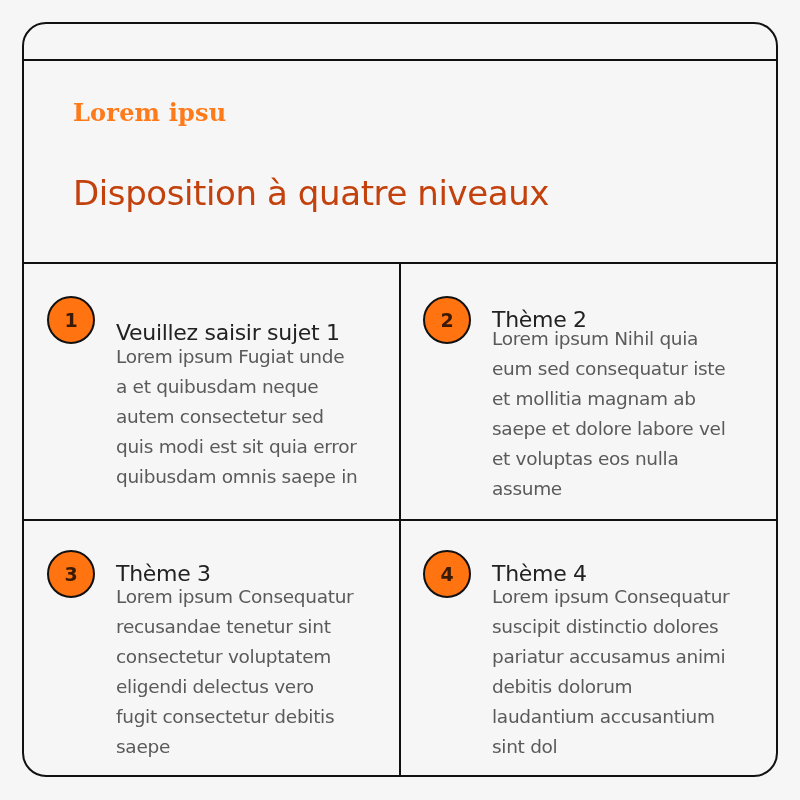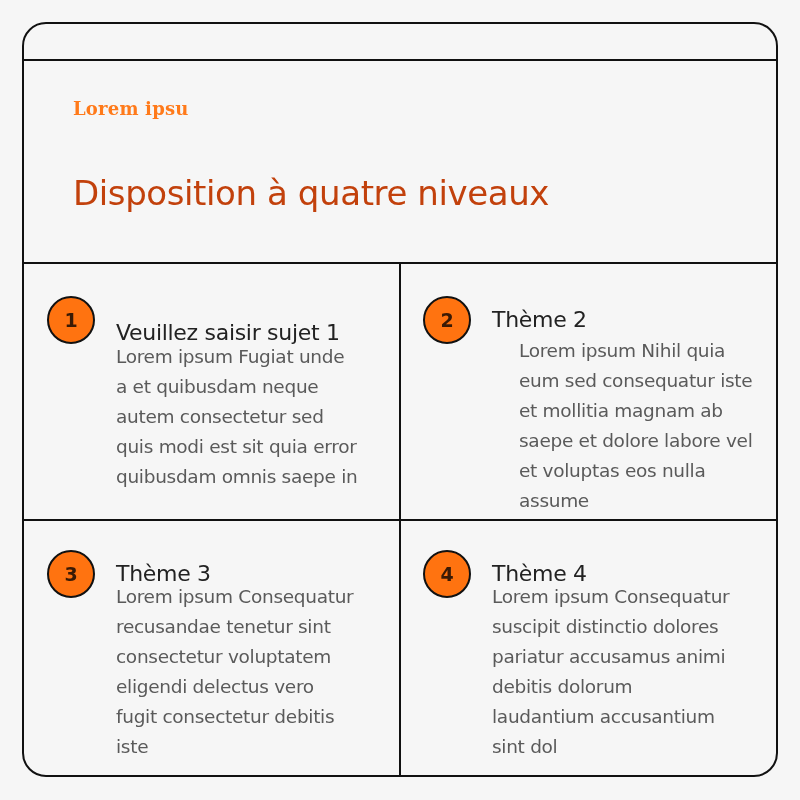--- a/index.html
+++ b/index.html
@@ -27,21 +27,21 @@
     .vline {
       position: absolute;
       top: 262px; height: 515px;
       left: 399px; width: 2px; background: #111;
     }
     .eyebrow {
       position: absolute;
       left: 73px; top: 98px;
       font-family: "DejaVu Serif", serif;
       font-weight: bold;
-      font-size: 18px;
+      font-size: 24px;
       color: #ff7a1a;
       letter-spacing: 0.2px;
     }
     .title {
       position: absolute;
       left: 73px; top: 173px;
       font-family: "DejaVu Sans", sans-serif;
       font-size: 34px;
       color: #c2410c;
       letter-spacing: -0.4px;
@@ -109,42 +109,42 @@
     <div>quis modi est sit quia error</div>
     <div>quibusdam omnis saepe in</div>
   </div>
 </div>
 
 <div class="cell" style="left:423px; top:296px;">
   <div class="badge">
       <span>2</span>
     </div>
   <div class="heading" style="top:11px;text-align:right;">Thème 2</div>
-  <div class="body-text" style="top:40px;margin-left:27px;">
+  <div class="body-text" style="top:28px;">
     <div>Lorem ipsum Nihil quia</div>
     <div>eum sed consequatur iste</div>
     <div>et mollitia magnam ab</div>
     <div>saepe et dolore labore vel</div>
     <div>et voluptas eos nulla</div>
     <div>assume</div>
   </div>
 </div>
 
 <div class="cell" style="left:47px; top:550px;">
   <div class="badge">
       <span>3</span>
     </div>
   <div class="heading" style="top:11px;">Thème 3</div>
   <div class="body-text" style="top:32px;">
     <div>Lorem ipsum Consequatur</div>
     <div>recusandae tenetur sint</div>
     <div>consectetur voluptatem</div>
     <div>eligendi delectus vero</div>
     <div>fugit consectetur debitis</div>
-    <div>iste</div>
+    <div>saepe</div>
   </div>
 </div>
 
 <div class="cell" style="left:423px; top:550px;">
   <div class="badge">
       <span>4</span>
     </div>
   <div class="heading" style="top:11px;">Thème 4</div>
   <div class="body-text" style="top:32px;">
     <div>Lorem ipsum Consequatur</div>

